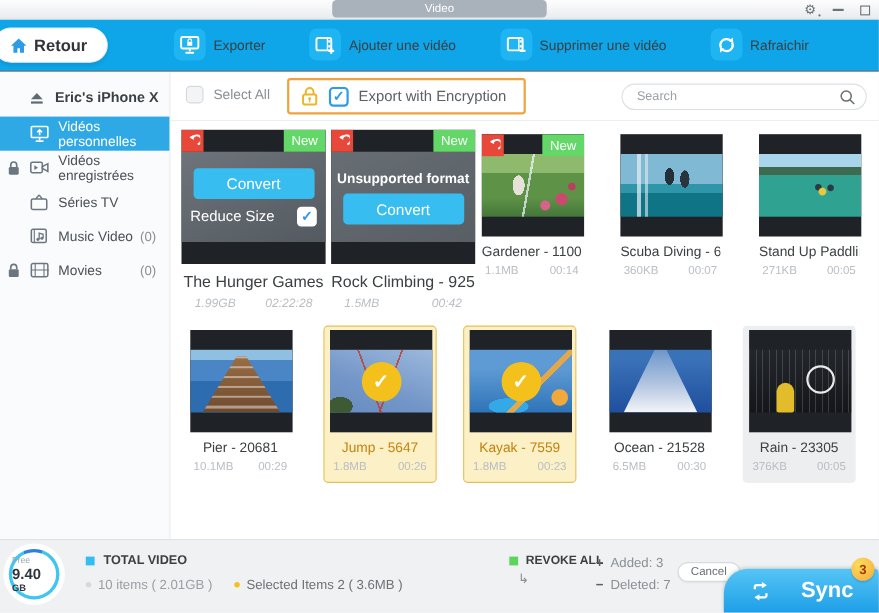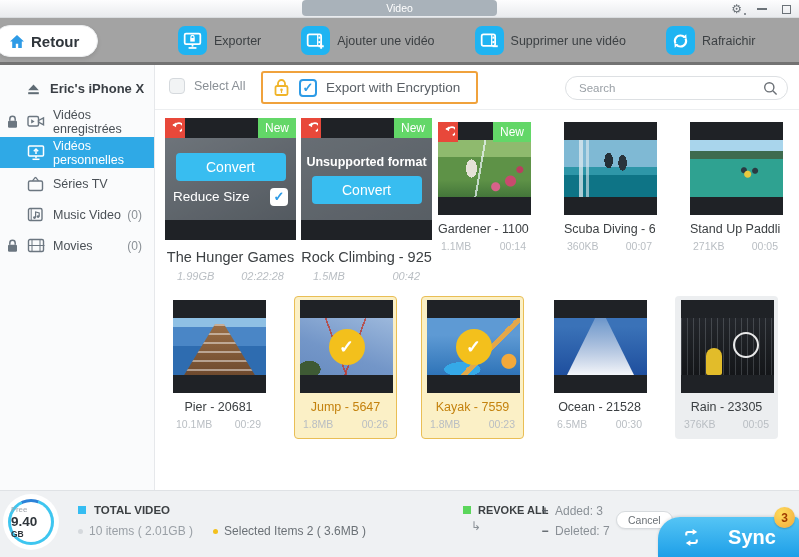--- a/index.html
+++ b/index.html
@@ -10,23 +10,23 @@
   
   .titlebar { height:18px; background:linear-gradient(180deg,#FDFDFE,#E9EBEE); border-bottom:1px solid #D9DCDF; position:relative; flex:none; }
   .title-tab { position:absolute; left:302px; top:0; width:195px; height:16px; background:#A9B2BA; border-radius:4px; color:#FFFFFF; font-size:10.5px; text-align:center; line-height:16px; }
   .win-controls { position:absolute; right:8px; top:1px; display:flex; align-items:center; gap:15px; height:16px; }
   .gear { font-size:12px; color:#6B7278; line-height:16px; cursor:default; position:relative; }
   .gear .dot { position:absolute; right:-4px; bottom:2px; width:2px; height:2px; background:#6B7278; border-radius:50%; }
   .minbar { width:10px; height:2px; background:#6B7278; display:inline-block; }
   .maxbox { width:9px; height:9px; border:1.5px solid #6B7278; display:inline-block; }
 
   
-  .toolbar { height:47px; background:#a3a3a3; border-bottom:3px solid #737373; position:relative; flex:none; }
+  .toolbar { height:47px; background:#0ea5e9; border-bottom:1px solid #737373; position:relative; flex:none; }
   .back { position:absolute; left:-6px; top:7px; background:#FFFFFF; border:1px solid #ECEEF0; border-radius:18px; height:32px; padding:0 18px 0 14px; display:flex; align-items:center; gap:6px; font-weight:bold; font-size:15px; color:#2F353B; box-shadow:0 2px 4px rgba(0,0,0,.10); cursor:pointer; font-family:inherit; }
-  .tools { position:absolute; left:178px; top:8px; display:flex; gap:40px; }
+  .tools { position:absolute; left:158px; top:8px; display:flex; gap:40px; }
   .tool { display:flex; align-items:center; gap:7px; background:none; border:none; cursor:pointer; font-family:inherit; }
   .tool-ic { width:29px; height:29px; border-radius:7px; background:#1FB4F2; display:flex; align-items:center; justify-content:center; flex:none; }
   .tool-lb { font-size:12.5px; color:#3C4043; }
 
   
   .body { flex:1; display:flex; min-height:0; }
   .sidebar { width:155px; flex:none; background:#FAFBFC; border-right:1px solid #E6E8EB; padding-top:10px; }
   .device { display:flex; align-items:center; gap:9px; padding:6px 8px 10px 26px; font-weight:bold; font-size:13px; color:#3A3F45; cursor:pointer; }
   .s-item { position:relative; height:31px; display:flex; align-items:center; font-size:12.5px; color:#4A5056; cursor:pointer; padding-left:26px; }
   .s-item .s-lock { position:absolute; left:6px; top:50%; transform:translateY(-50%); display:flex; }
@@ -240,47 +240,47 @@
       <div class="device">
         <span>
             <svg width="15" height="14" viewBox="0 0 15 14">
               <path d="M2.2 8.2l5.3-5.6 5.3 5.6z" fill="#5F6B74"></path>
               <rect x="2.2" y="10.2" width="10.6" height="2" fill="#5F6B74"></rect>
             </svg>
           </span>
         <span>Eric's iPhone X</span>
       </div>
       <div id="side-items">
-          <div class="s-item">
-            <span class="s-lock">
-              <svg width="13" height="14" viewBox="0 0 13 14">
-                <rect x="2" y="5.8" width="9" height="7" rx="1.2" fill="#6B7680"></rect>
-                <path d="M3.8 5.8V4a2.7 2.7 0 0 1 5.4 0v1.8" fill="none" stroke="#6B7680" stroke-width="1.5"></path>
-              </svg>
-            </span>
-            <span class="s-ic">
-              <svg width="18" height="15" viewBox="0 0 18 15">
-                <rect x="1" y="2.5" width="10.5" height="9.5" rx="1.5" fill="none" stroke="currentColor" stroke-width="1.4"></rect>
-                <path d="M11.5 6.5L16.5 3.8v7l-5-2.7z" fill="none" stroke="currentColor" stroke-width="1.4"></path>
-                <path d="M4.2 5.2l3.4 2.2-3.4 2.2z" fill="currentColor"></path>
-              </svg>
-            </span>
-            <span>Vidéos enregistrées</span>
-          </div>
           <div class="s-item sel">
             <span class="s-ic">
               <svg width="18" height="17" viewBox="0 0 18 17">
                 <rect x="1.5" y="2" width="15" height="10" rx="1" fill="none" stroke="currentColor" stroke-width="1.5"></rect>
                 <path d="M9 10V5.5" stroke="currentColor" stroke-width="1.5"></path>
                 <path d="M6.8 7.2L9 5l2.2 2.2" fill="none" stroke="currentColor" stroke-width="1.5"></path>
                 <path d="M9 12v2.2" stroke="currentColor" stroke-width="1.5"></path>
                 <path d="M5.5 15.3h7" stroke="currentColor" stroke-width="1.5"></path>
               </svg>
             </span>
             <span>Vidéos personnelles</span>
+          </div>
+          <div class="s-item">
+            <span class="s-lock">
+              <svg width="13" height="14" viewBox="0 0 13 14">
+                <rect x="2" y="5.8" width="9" height="7" rx="1.2" fill="#6B7680"></rect>
+                <path d="M3.8 5.8V4a2.7 2.7 0 0 1 5.4 0v1.8" fill="none" stroke="#6B7680" stroke-width="1.5"></path>
+              </svg>
+            </span>
+            <span class="s-ic">
+              <svg width="18" height="15" viewBox="0 0 18 15">
+                <rect x="1" y="2.5" width="10.5" height="9.5" rx="1.5" fill="none" stroke="currentColor" stroke-width="1.4"></rect>
+                <path d="M11.5 6.5L16.5 3.8v7l-5-2.7z" fill="none" stroke="currentColor" stroke-width="1.4"></path>
+                <path d="M4.2 5.2l3.4 2.2-3.4 2.2z" fill="currentColor"></path>
+              </svg>
+            </span>
+            <span>Vidéos enregistrées</span>
           </div>
           <div class="s-item">
             <span class="s-ic">
               <svg width="18" height="16" viewBox="0 0 18 16">
                 <rect x="1.5" y="5" width="14" height="9.5" rx="1.5" fill="none" stroke="currentColor" stroke-width="1.4"></rect>
                 <path d="M5.5 4.8L8.5 1.2M11.5 4.8L8.5 1.2" fill="none" stroke="currentColor" stroke-width="1.3"></path>
               </svg>
             </span>
             <span>Séries TV</span>
           </div>

